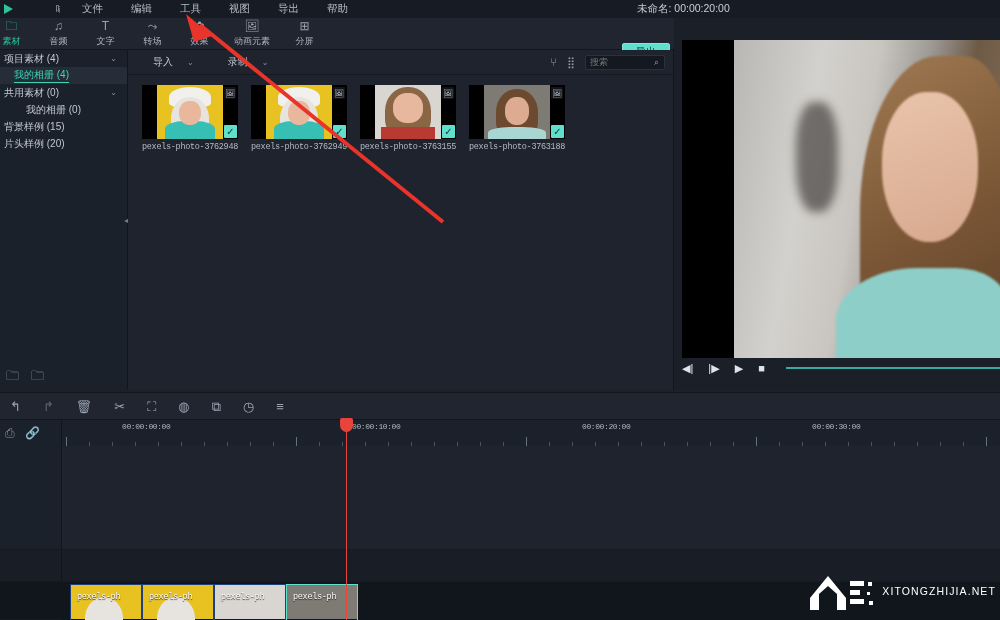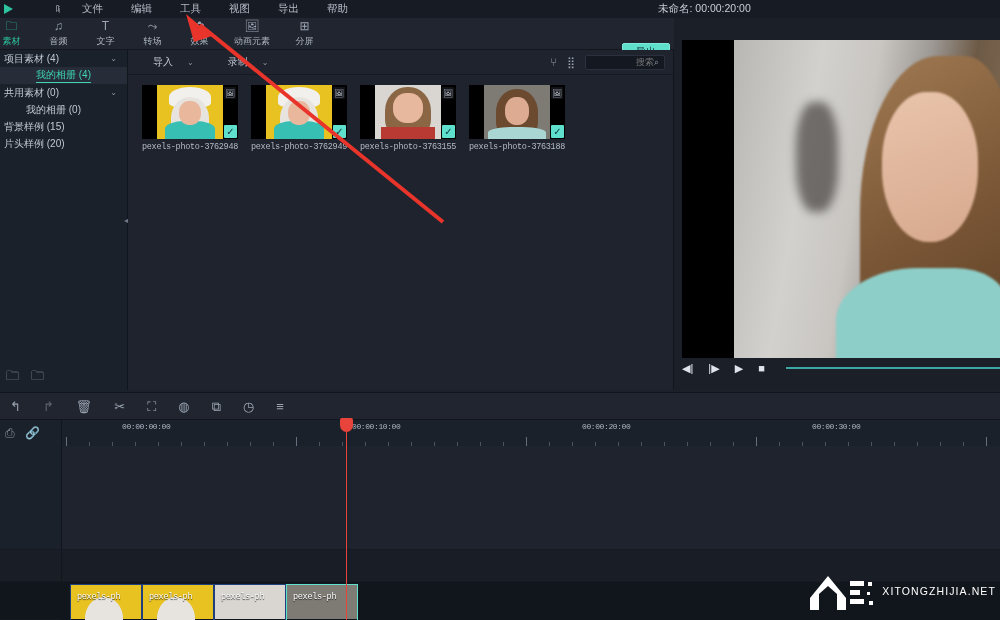--- a/index.html
+++ b/index.html
@@ -20,21 +20,21 @@
   .logo-wrap { width:60px; height:18px; position:relative; overflow:hidden; padding-left:4px; display:flex; align-items:center; }
   .logo-tri {
     width:0;height:0;border-left:9px solid #2ec4a0;
     border-top:5px solid transparent;border-bottom:5px solid transparent;
     margin-right:3px;
   }
   .logo-txt { font-size:9px; color:#b9c0cc; white-space:nowrap; letter-spacing:-.5px;padding-left:40px;}
   .menu-items { display:flex; gap:16px; margin-left:10px; }
   .menu-items span { font-size:10.5px; color:#b4bbc7; cursor:default;margin-left:12px; }
   .proj-title {
-    position:absolute; left:658px; top:2px; font-size:10.5px; color:#c8ced9; white-space:nowrap;
+    position:absolute; left:637px; top:2px; font-size:10.5px; color:#c8ced9; white-space:nowrap;
   }
 
   
   .tabstrip {
     position:absolute; left:0; top:18px; width:1000px; height:32px;
     background:#20252f; border-bottom:1px solid #13161d;
     display:flex; align-items:center;
   }
   .tab { width:47px; text-align:center; cursor:pointer; position:relative; }
   .tab .ic { display:block; height:15px; line-height:15px; font-size:12px; color:#9aa3b2; }
@@ -51,21 +51,21 @@
 
   
   .libpanel {
     position:absolute; left:0; top:50px; width:128px; height:340px;
     background:#1b212b; border-right:1px solid #12151c;
   }
   .tree-row {
     height:17px; display:flex; align-items:center; font-size:10px;
     color:#c2c8d3; padding-left:4px; cursor:pointer; position:relative;
   }
-  .tree-row.sub { padding-left:36px; }
+  .tree-row.sub { padding-left:14px; }
   .tree-row.selected { background:#262d39; }
   .tree-row.selected .lbl { color:#3fd3b4; border-bottom:1px solid #3fd3b4; }
   .chev { position:absolute; right:10px; font-size:8px; color:#8a93a2; }
   .lib-foot {
     position:absolute; left:0; bottom:0; width:128px; height:26px;
     display:flex; align-items:center; gap:12px; padding-left:6px;
   }
   .lib-foot .fic { font-size:13px; color:#8b94a3; cursor:pointer; }
 
   .panel-collapse {
@@ -87,21 +87,21 @@
   .mt-import { margin-left:25px; }
   .mt-record { margin-left:34px; }
   .mt-right { position:absolute; right:8px; display:flex; align-items:center; gap:10px; }
   .mt-icon { font-size:11px; color:#99a1b0; cursor:pointer; }
   .searchbox {
     width:80px; height:15px; background:#141820; border:1px solid #2a313c;
     border-radius:2px; display:flex; align-items:center; padding:0 4px;
   }
   .searchbox input {
     width:64px; background:transparent; border:none; outline:none;
-    font-size:9px; color:#aab2c0; font-family:"Liberation Sans", sans-serif;text-align:right;
+    font-size:9px; color:#aab2c0; font-family:"Liberation Sans", sans-serif;
   }
   .searchbox .sic { font-size:9px; color:#99a1b0; }
 
   .grid { padding:10px 0 0 14px; display:flex; flex-wrap:wrap; gap:13px; }
   .card { width:96px; cursor:pointer; }
   .thumb {
     width:96px; height:54px; position:relative; overflow:hidden;
     background:#000; display:flex; justify-content:center;
   }
   .thumb .img { height:54px; width:66px; position:relative; overflow:hidden; }

